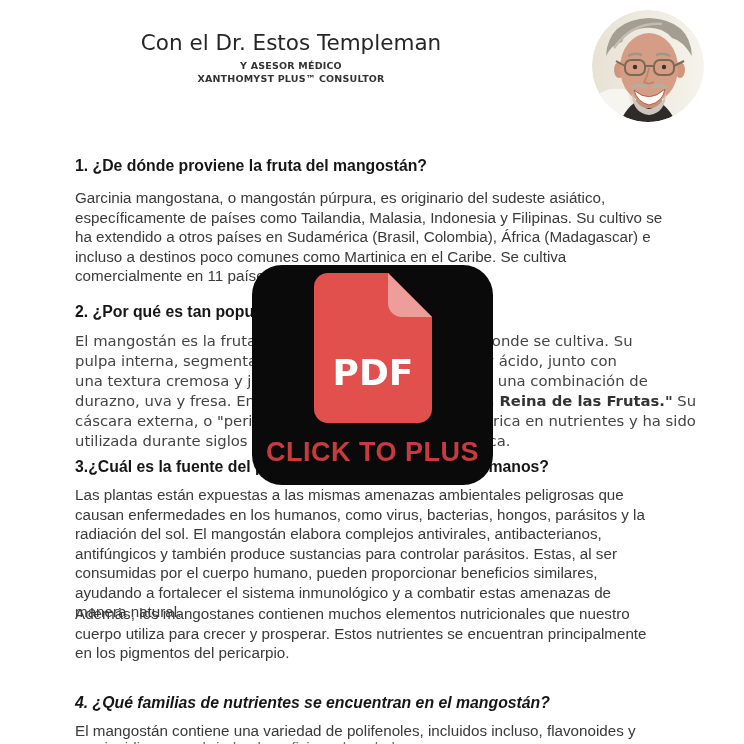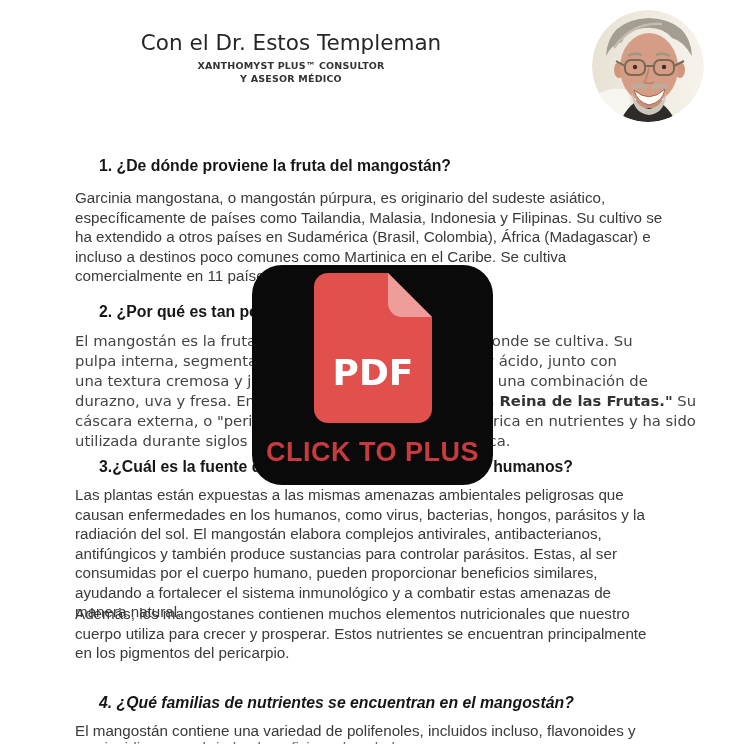--- a/index.html
+++ b/index.html
@@ -22,21 +22,21 @@
     letter-spacing:.2px; white-space:pre;
   }
   .subtitle-block { margin-top:3px; }
   .portrait {
     position:absolute; left:592px; top:10px; width:112px; height:112px;
     border-radius:50%; overflow:hidden;
   }
   
   .qa-heading {
     position:absolute; left:75px; width:640px;
-    font-size:15.8px; font-weight:bold; color:#161616; white-space:pre;margin-left:24px;
+    font-size:15.8px; font-weight:bold; color:#161616; white-space:pre;
   }
   .qa-text {
     position:absolute; left:75px; width:660px;
     font-size:15.2px; line-height:19.5px; color:#3a3a3a; white-space:pre;
   }
   .qa-text.alt-font {
     font-family:"DejaVu Sans", sans-serif;
     font-size:14.8px; line-height:20px; color:#444;
   }
   .qa-text .bold-run { font-weight:bold; color:#333; }
@@ -63,22 +63,22 @@
   }
 </style>
 </head>
 <body>
 
 <div class="page">
 
   <div class="title-block">
     <div class="title-line">Con el Dr. Estos Templeman</div>
     <div class="subtitle-block">
+      <div class="subtitle-line">Y ASESOR MÉDICO</div>
       <div class="subtitle-line">XANTHOMYST PLUS™ CONSULTOR</div>
-      <div class="subtitle-line">Y ASESOR MÉDICO</div>
     </div>
   </div>
 
   <div class="portrait">
     <svg width="112" height="112" viewBox="0 0 112 112">
       <defs>
         <clipPath id="pc">
             <circle cx="56" cy="56" r="56"></circle>
           </clipPath>
         <linearGradient id="bgG" x1="0" y1="0" x2="1" y2="0">

